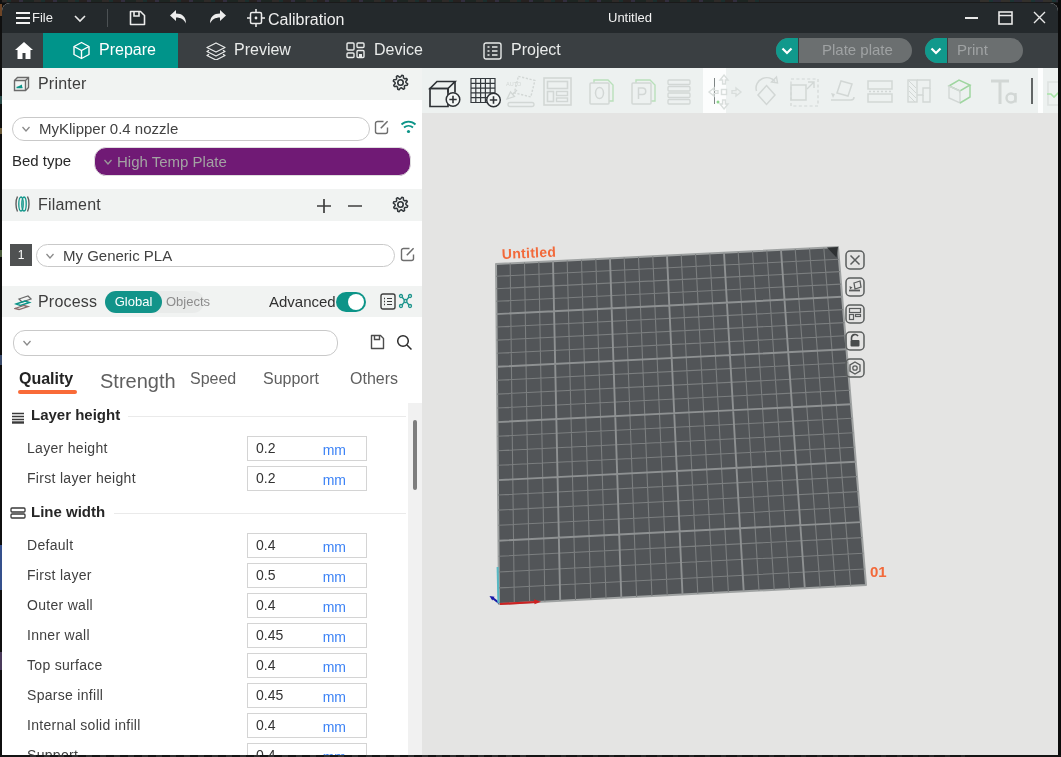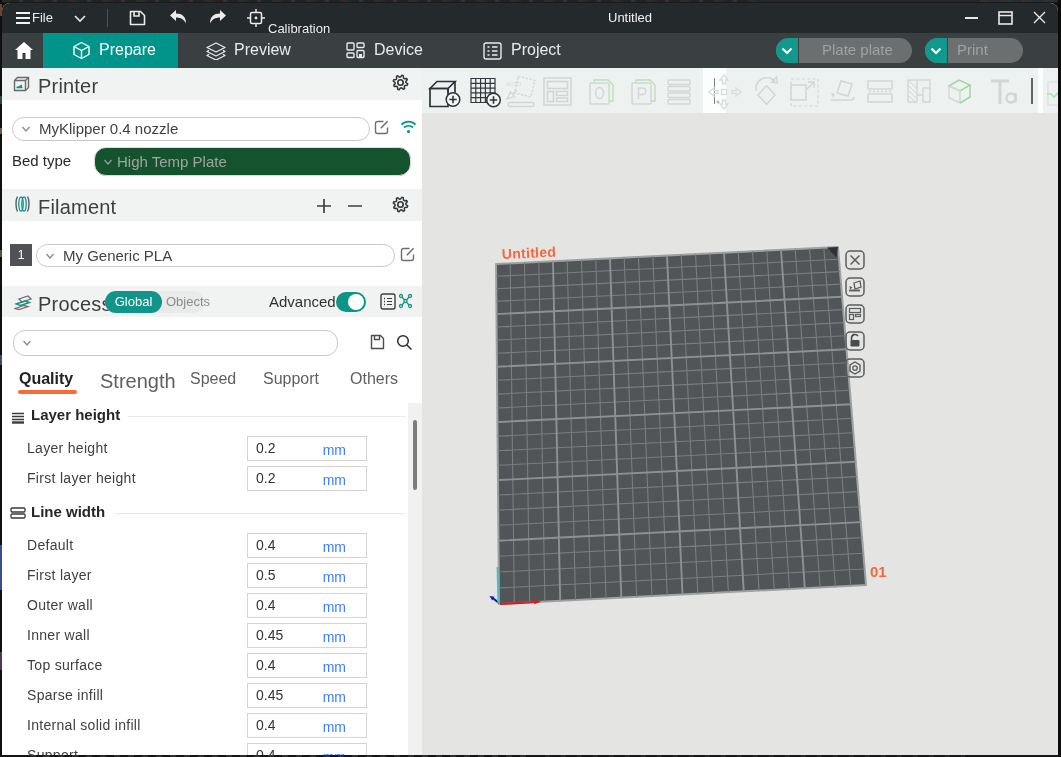--- a/index.html
+++ b/index.html
@@ -3,21 +3,21 @@
 *{margin:0;padding:0;box-sizing:border-box}
 body{font-family:"Liberation Sans",sans-serif;width:1061px;height:757px;overflow:hidden;background:#0e0e0e;position:relative}
 .abs{position:absolute}
 #win{position:absolute;left:2px;top:3px;width:1056px;height:752px;background:#fff;border-radius:8px 8px 0 0;overflow:hidden}
 #titlebar{position:absolute;left:0;top:0;width:100%;height:30px;background:#24292c}
 #tabbar{position:absolute;left:0;top:30px;width:100%;height:40px;background:#3a3f42}
 #panel{position:absolute;left:0;top:65px;width:420px;height:687px;background:#fff}
 #canvas{position:absolute;left:420px;top:65px;right:0;height:687px;background:#e4e4e3}
 #toolbar{position:absolute;left:0;top:0;width:100%;height:45px;background:#edf1f0}
 .hdr{position:absolute;left:0;width:100%;height:32px;background:#f1f3f2}
-.htxt{position:absolute;left:36px;top:7px;font-size:20px;color:#3d3d3d;letter-spacing:0.2px}
+.htxt{position:absolute;left:36px;top:7px;font-size:16px;color:#3d3d3d;letter-spacing:0.2px}
 .combo{position:absolute;background:#fff;border:1px solid #c9c9c9;border-radius:12px}
 .ctext{position:absolute;left:26px;top:2px;font-size:15px;color:#424242;white-space:nowrap}
 .chev{position:absolute;left:8px;top:50%;margin-top:-5px;width:10px;height:10px}
 .prow{position:absolute;left:0;width:420px;height:24px}
 .plabel{position:absolute;left:25px;top:4px;font-size:14px;color:#3f3f3f;white-space:nowrap;letter-spacing:0.3px}
 .pbox{position:absolute;left:245px;top:0;width:120px;height:25px;border:1px solid #d4d4d4;background:#fff}
 .pval{position:absolute;left:8px;top:3px;font-size:14px;color:#333}
 .punit{position:absolute;right:20px;top:5px;font-size:14px;color:#3b82f6}
 .ttxt{font-size:16px;color:#e9ebea;white-space:nowrap}
 svg{display:block}
@@ -41,21 +41,21 @@
         <path d="M8 1L2 6.5L8 12V8.5c5 0 8 2 10 6 0-7-4-10-10-10z" fill="#ececec"></path>
       </svg>
   <svg class="abs" style="left:206px;top:6px" width="20" height="17" viewBox="0 0 20 17">
         <path d="M12 1l6 5.5L12 12V8.5c-5 0-8 2-10 6 0-7 4-10 10-10z" fill="#ececec"></path>
       </svg>
   <svg class="abs" style="left:245px;top:6px" width="18" height="18" viewBox="0 0 18 18">
         <rect x="3.5" y="3.5" width="11" height="11" rx="1.5" stroke="#ececec" stroke-width="1.5" fill="none"></rect>
         <path d="M9 0v4M9 14v4M0 9h4M14 9h4" stroke="#ececec" stroke-width="1.5"></path>
         <circle cx="9" cy="9" r="1.4" fill="#ececec"></circle>
       </svg>
-  <span class="abs" style="left:266px;top:18px;font-size:13px;color:#eeeeee">Calibration</span>
+  <span class="abs" style="left:266px;top:8px;font-size:16px;color:#eeeeee">Calibration</span>
   <span class="abs" style="left:606px;top:7px;font-size:13px;color:#f2f2f2">Untitled</span>
   <div class="abs" style="left:963px;top:14px;width:13px;height:2px;background:#e8e8e8"></div>
   <svg class="abs" style="left:996px;top:8px" width="15" height="14" viewBox="0 0 15 14">
         <rect x="1" y="1" width="13" height="12" stroke="#e8e8e8" stroke-width="1.6" fill="none"></rect>
         <path d="M1 4.5h13" stroke="#e8e8e8" stroke-width="1.6"></path>
       </svg>
   <svg class="abs" style="left:1031px;top:8px" width="13" height="13" viewBox="0 0 13 13">
         <path d="M1 1l11 11M12 1L1 12" stroke="#e8e8e8" stroke-width="1.4"></path>
       </svg>
 </div>
@@ -267,21 +267,21 @@
   <svg class="abs" style="left:372px;top:52px" width="15" height="15" viewBox="0 0 15 15">
         <path d="M9.5 1.5H3.5a2 2 0 0 0-2 2v8a2 2 0 0 0 2 2h8a2 2 0 0 0 2-2V7.5" fill="none" stroke="#6e6e6e" stroke-width="1.4"></path>
         <path d="M6.8 8.3L13.6 1.2" stroke="#6e6e6e" stroke-width="1.5"></path>
       </svg>
   <svg class="abs" style="left:398px;top:52px" width="17" height="14" viewBox="0 0 17 14">
         <path d="M1.5 4.5a10 10 0 0 1 14 0" stroke="#0c9488" stroke-width="1.8" fill="none"></path>
         <path d="M4 7.5a7 7 0 0 1 9 0" stroke="#0c9488" stroke-width="1.8" fill="none"></path>
         <circle cx="8.5" cy="11.5" r="1.6" fill="#0c9488"></circle>
       </svg>
   <span class="abs" style="left:10px;top:84px;font-size:15px;color:#282828">Bed type</span>
-  <div class="combo" style="left:92px;top:79px;width:317px;height:29px;background:#14532d;border-color:#dedede">
+  <div class="combo" style="left:92px;top:79px;width:317px;height:29px;background:#701a75;border-color:#dedede">
         <svg class="chev" viewBox="0 0 10 10">
           <path d="M1.5 3l3.5 4 3.5-4" stroke="#9a9a9a" stroke-width="1.3" fill="none"></path>
         </svg>
         <span class="ctext" style="left:22px;top:5px;color:#a3a3a3">High Temp Plate</span>
       </div>
 
   <div class="hdr" style="top:121px">
         <span class="htxt">Filament</span>
       </div>
   <svg class="abs" style="left:12px;top:127px" width="17" height="18" viewBox="0 0 17 18">

